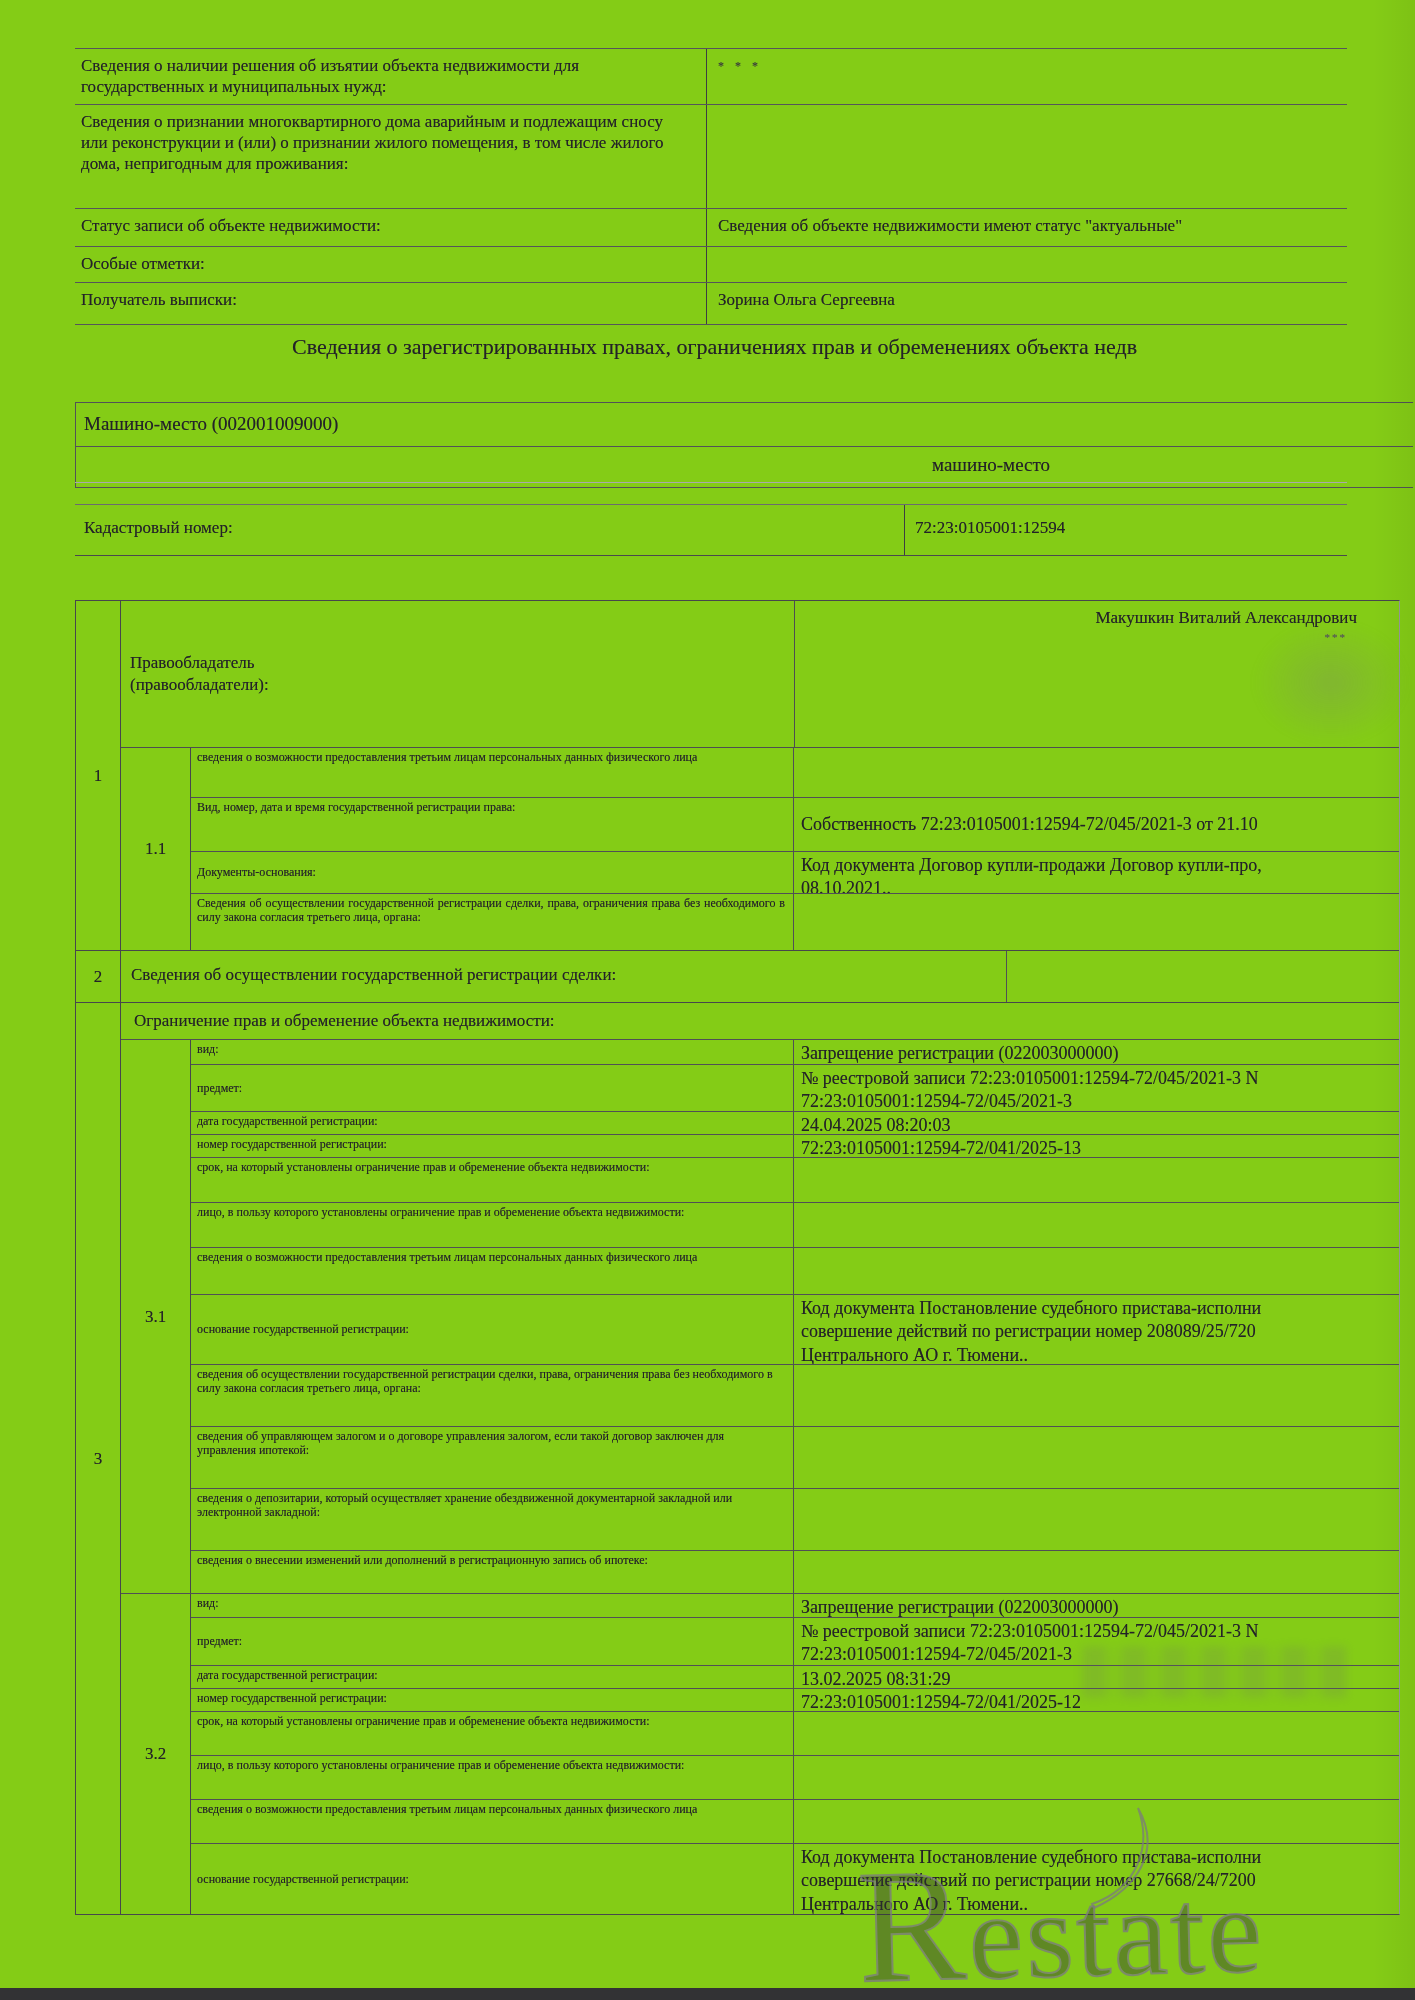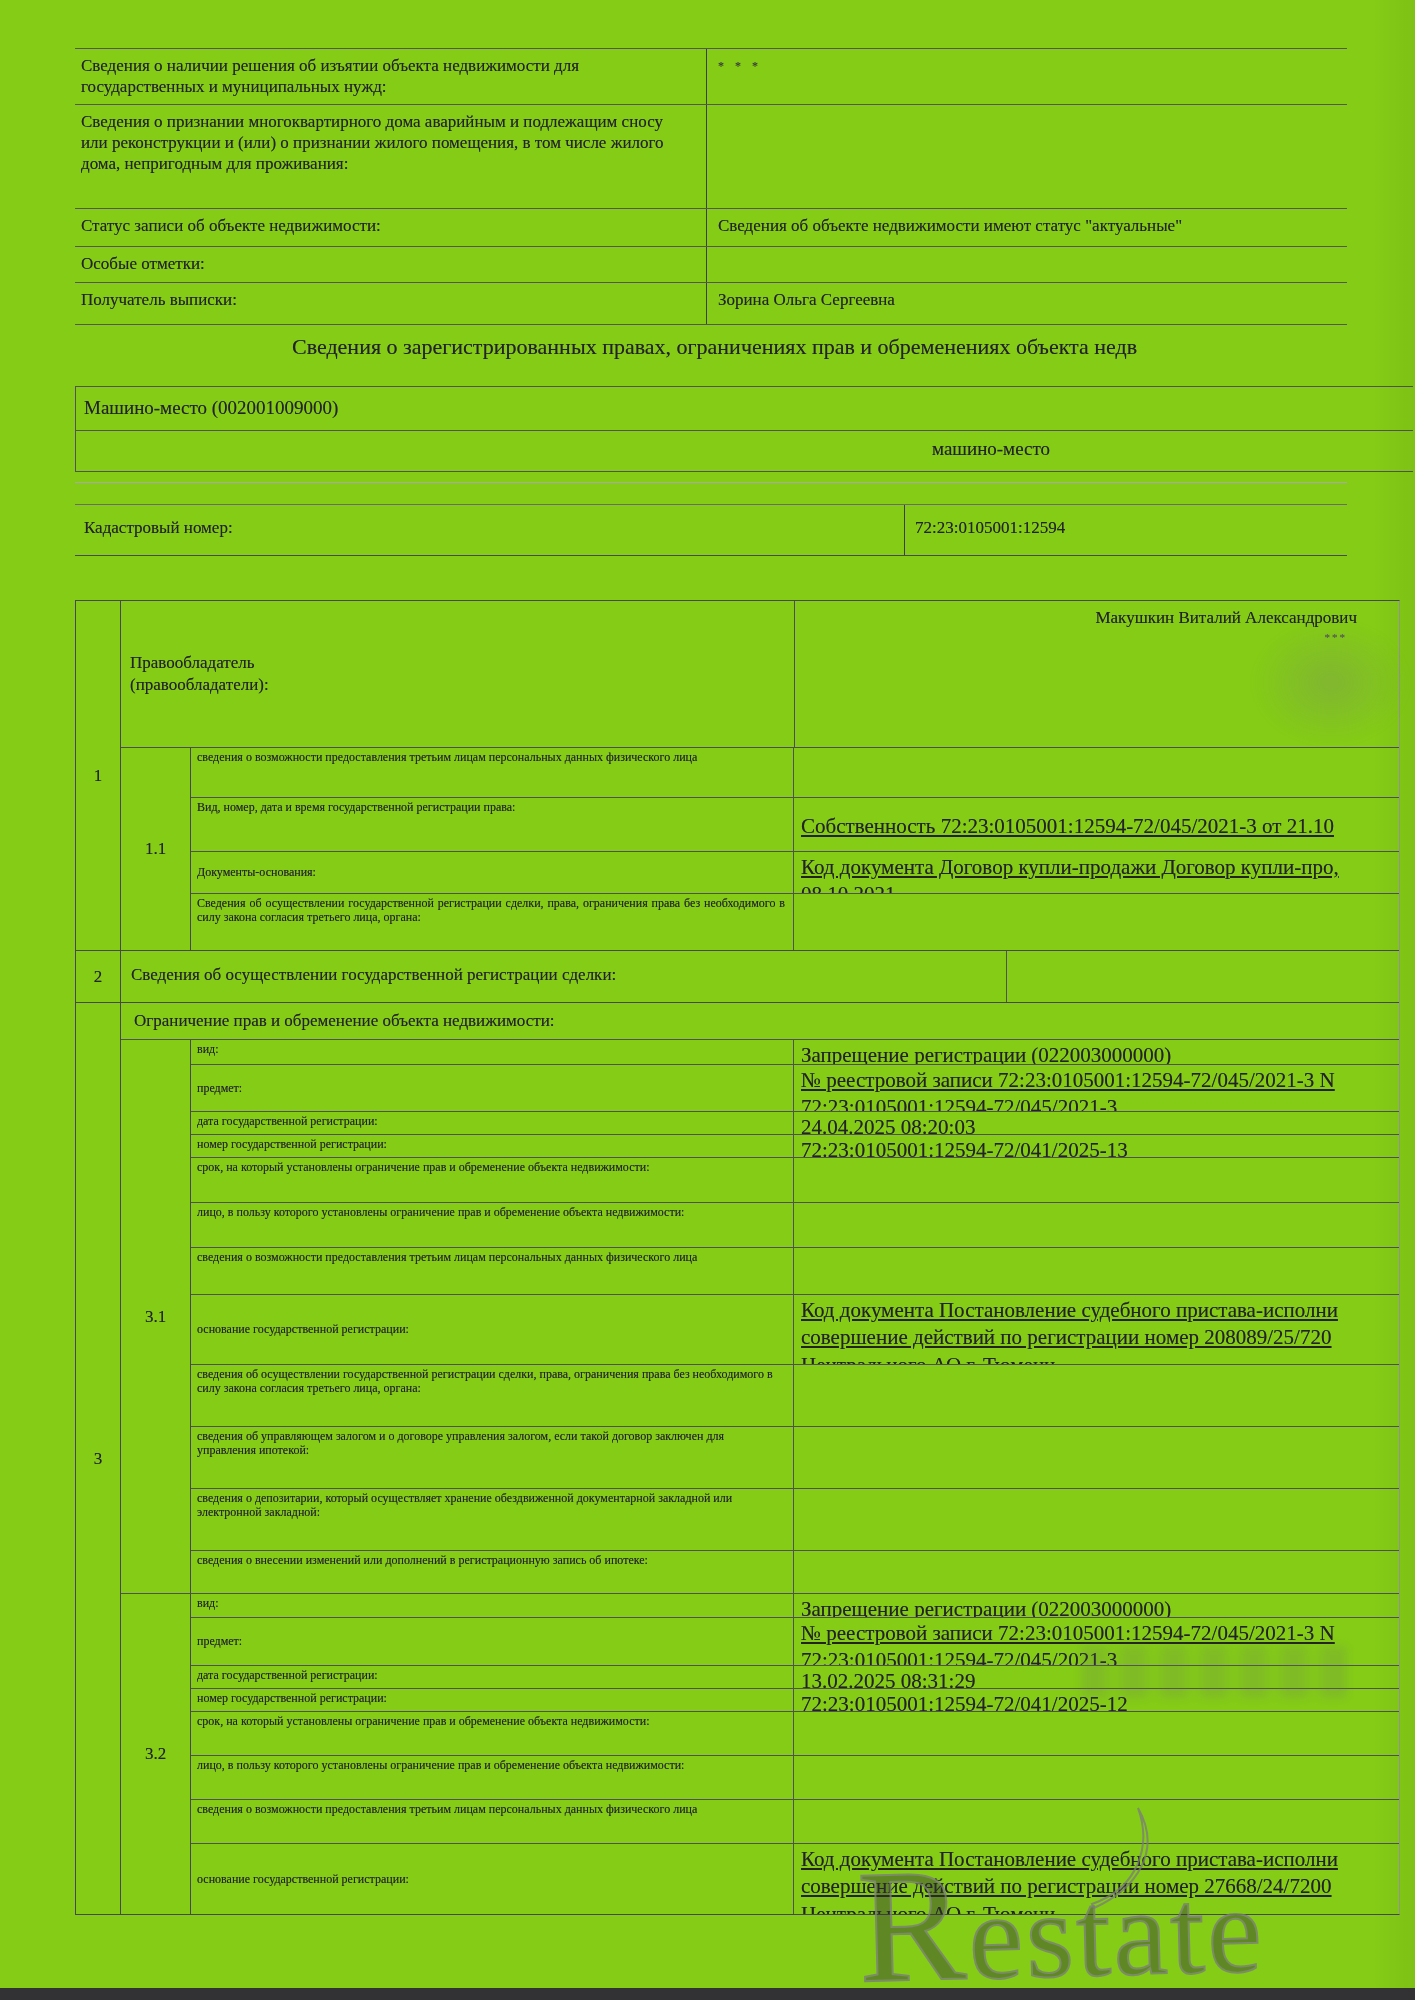--- a/index.html
+++ b/index.html
@@ -15,21 +15,21 @@
   }
   
   .toptable { position:absolute; left:75px; top:48px; width:1272px; border-top:1.5px solid #55555a; }
   .trow { display:flex; border-bottom:1.5px solid #55555a; }
   .trow .tl { width:632px; border-right:1.4px solid #3d3d42; padding:6px 16px 4px 6px; font-size:17px; line-height:1.24; }
   .trow .tv { flex:1; padding:6px 4px 4px 11px; font-size:17px; line-height:1.24; overflow:hidden; white-space:pre-line; }
   .tv.dots { font-size:12px; letter-spacing:4px; color:#3a3a3e; padding-top:10px; }
   
   .heading { position:absolute; left:292px; top:334px; right:0; font-size:22px; white-space:nowrap; overflow:hidden; }
   
-  .objbox { position:absolute; left:75px; top:386px; width:1338px;
+  .objbox { position:absolute; left:75px; top:402px; width:1338px;
             border-top:1.5px solid #525257; border-left:1.5px solid #525257; border-bottom:1.5px solid #525257; }
   .objbox .or1 { height:44px; border-bottom:1.4px solid #525257; font-size:19px; padding:10px 0 0 8px; }
   .objbox .or2 { height:40px; font-size:19px; padding:7px 0 0 856px; white-space:nowrap; }
   
   .cadghost { position:absolute; left:75px; top:482px; width:1272px; border-top:1px solid #a9a9ab; }
   .cadtable { position:absolute; left:75px; top:504px; width:1272px; height:52px; display:flex;
               border-top:1.3px solid #6b6b6f; border-bottom:1.5px solid #49494d; }
   .cadtable .cl { width:830px; border-right:1.4px solid #3d3d42; padding:13px 0 0 9px; font-size:17px; }
   .cadtable .cv { flex:1; padding:13px 0 0 10px; font-size:17px; }
   
@@ -45,21 +45,21 @@
   .r1val { flex:1; font-size:17px; overflow:hidden; }
   .r1name { text-align:right; padding:7px 42px 0 0; white-space:nowrap; }
   .r1mask { text-align:right; padding:3px 52px 0 0; font-size:11px; letter-spacing:2px; color:#5b5b5f; }
   .r1sub { flex:1; display:flex; }
   .subcol { flex:1; display:flex; flex-direction:column; }
   .srow { display:flex; border-bottom:1.3px solid #505055; overflow:hidden; }
   .srow.last { border-bottom:none; }
   .lbl { width:603px; border-right:1.3px solid #505055; padding:2px 8px 0 6px; font-size:12px; line-height:1.2; }
   .lbl.just { text-align:justify; }
   .lbl.vc { display:flex; align-items:center; padding-top:0; }
-  .val { flex:1; padding:2px 0 0 7px; font-size:21px; line-height:1.3; white-space:pre; overflow:hidden;text-decoration:underline; }
+  .val { flex:1; padding:2px 0 0 7px; font-size:18px; line-height:1.3; white-space:pre; overflow:hidden; }
   .row2 { display:flex; height:52px; border-bottom:1.4px solid #47474c; }
   .row2cell { width:886px; border-right:1.3px solid #505055; padding:14px 0 0 10px; font-size:17px; flex:none; }
   .row3 { display:flex; height:911px; }
   .r3main { flex:1; display:flex; flex-direction:column; }
   .r3head { height:38px; border-bottom:1.3px solid #505055; padding:8px 0 0 13px; font-size:17px; }
   .block { display:flex; }
   .block.b31 { border-bottom:1.3px solid #505055; }
   .blockcol { flex:1; display:flex; flex-direction:column; }
   
   .smudge-name { position:absolute; left:1252px; top:620px; width:158px; height:125px;

